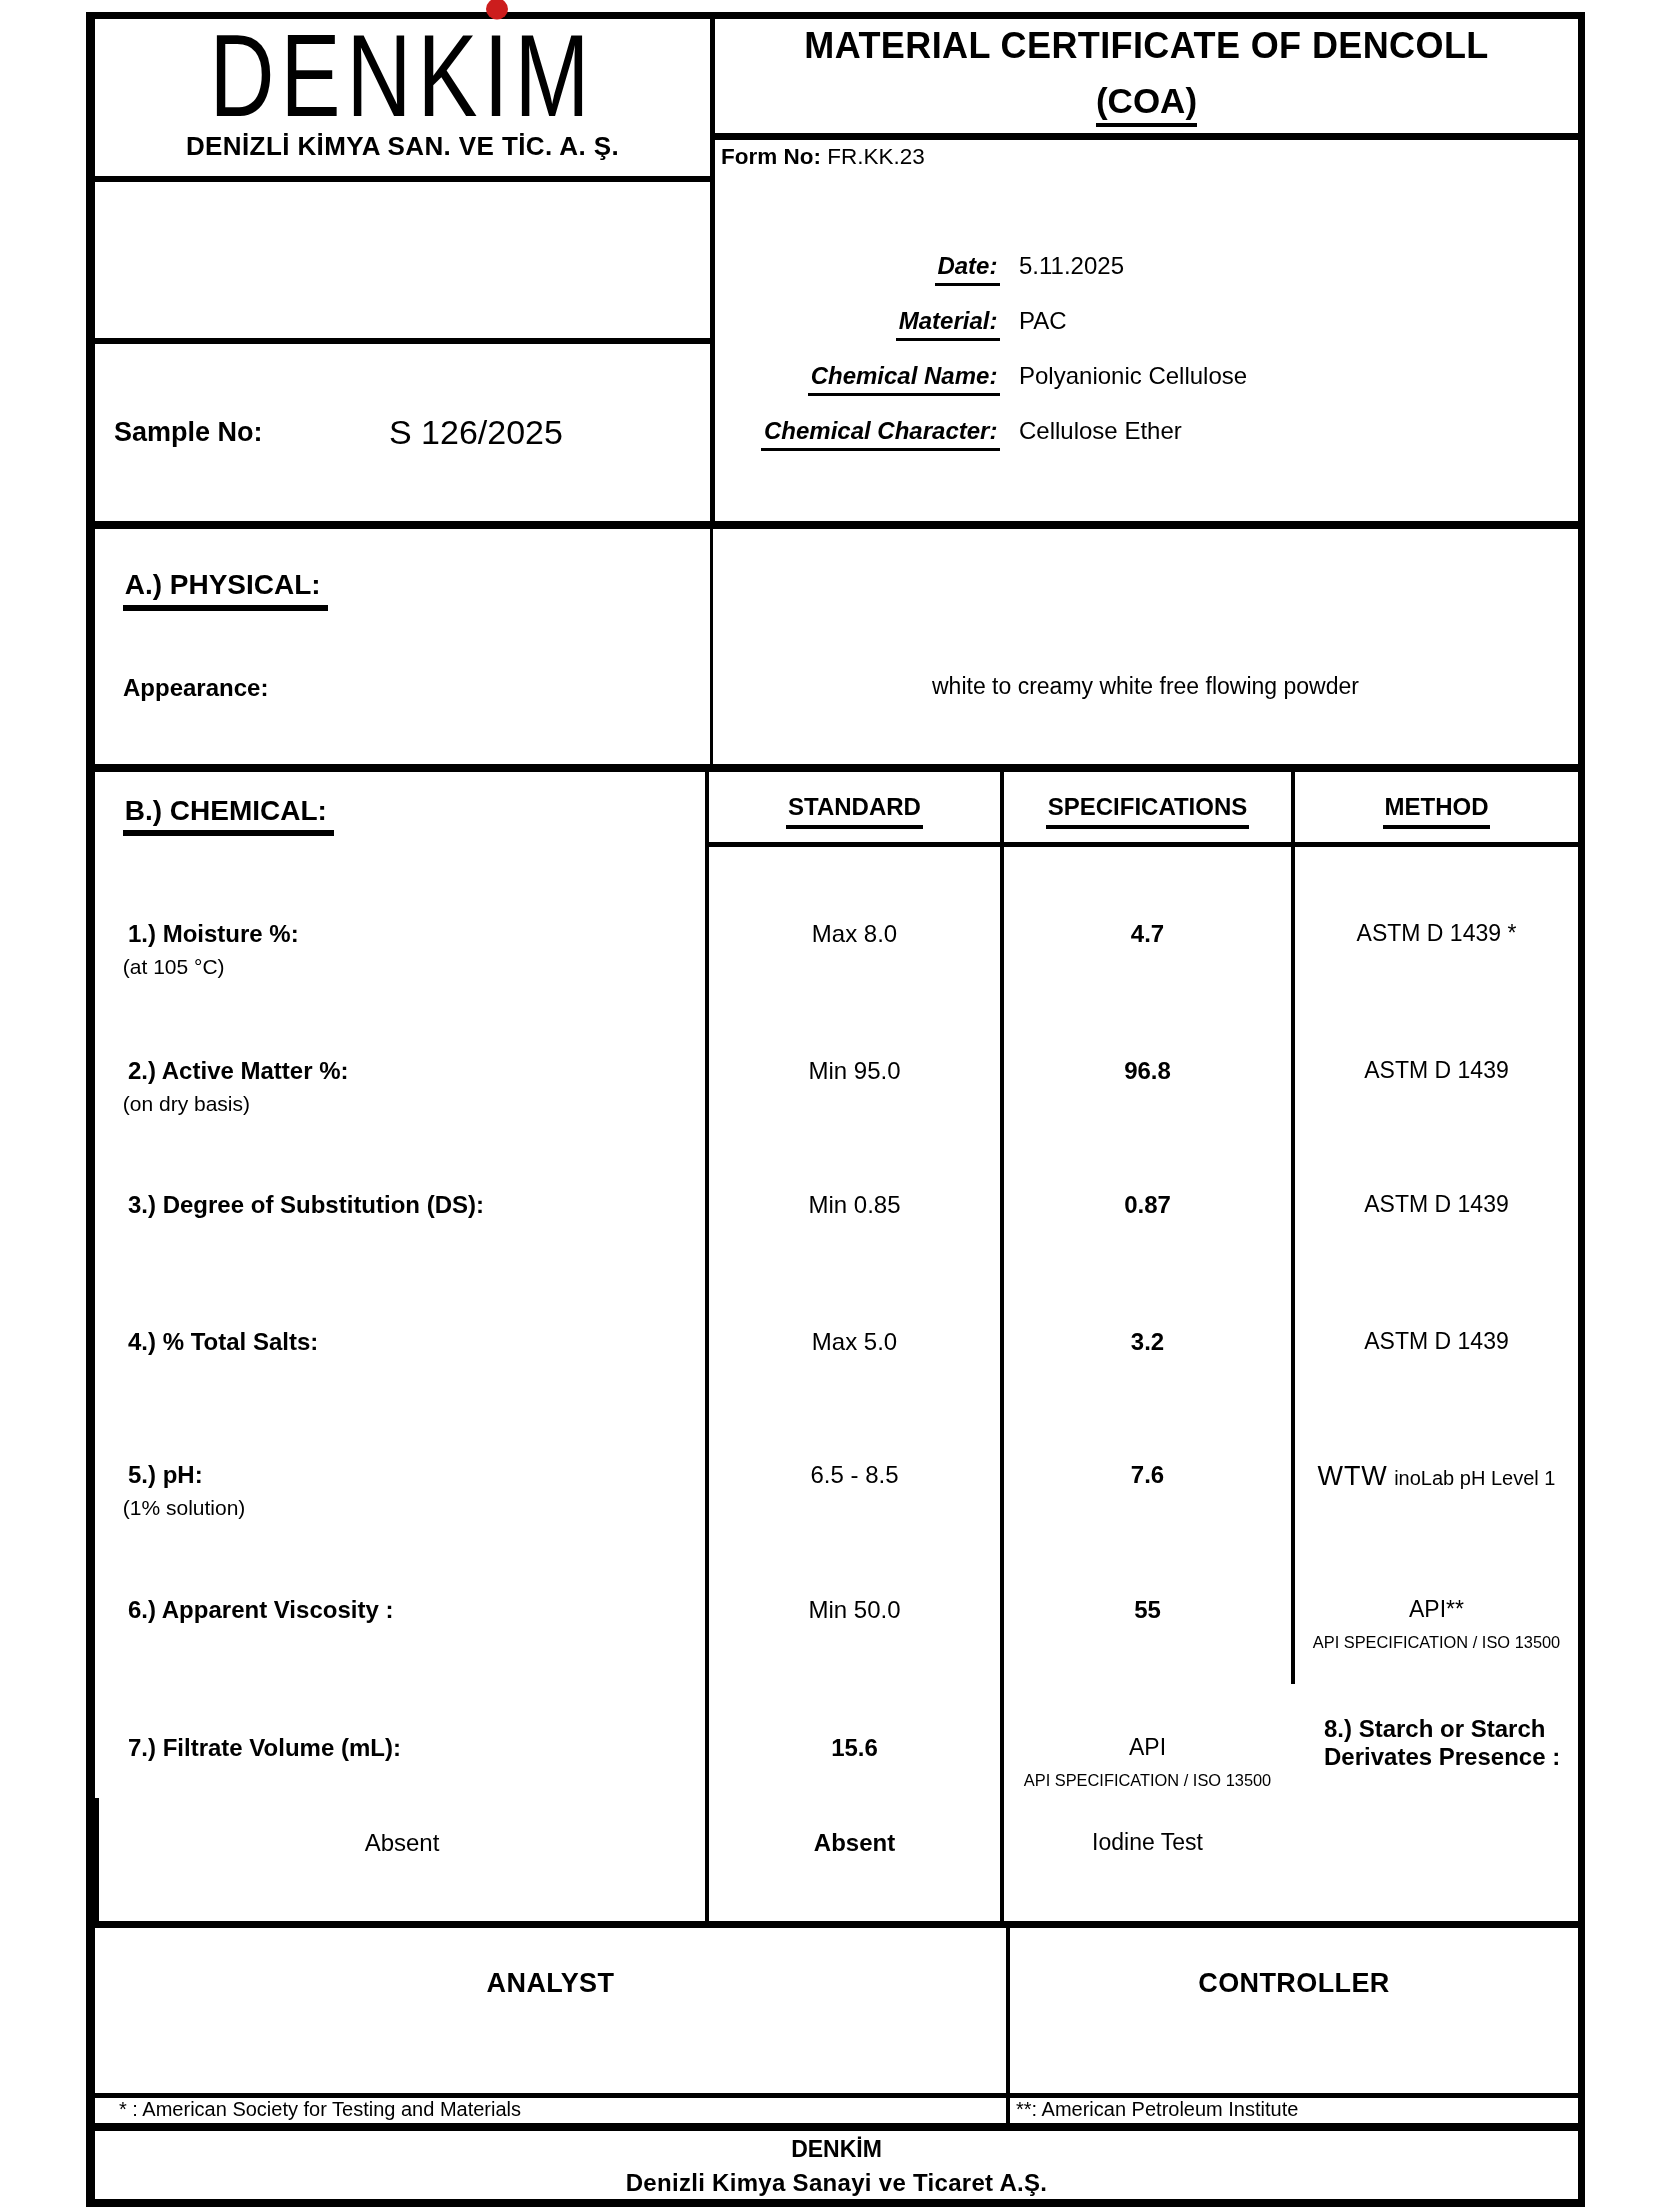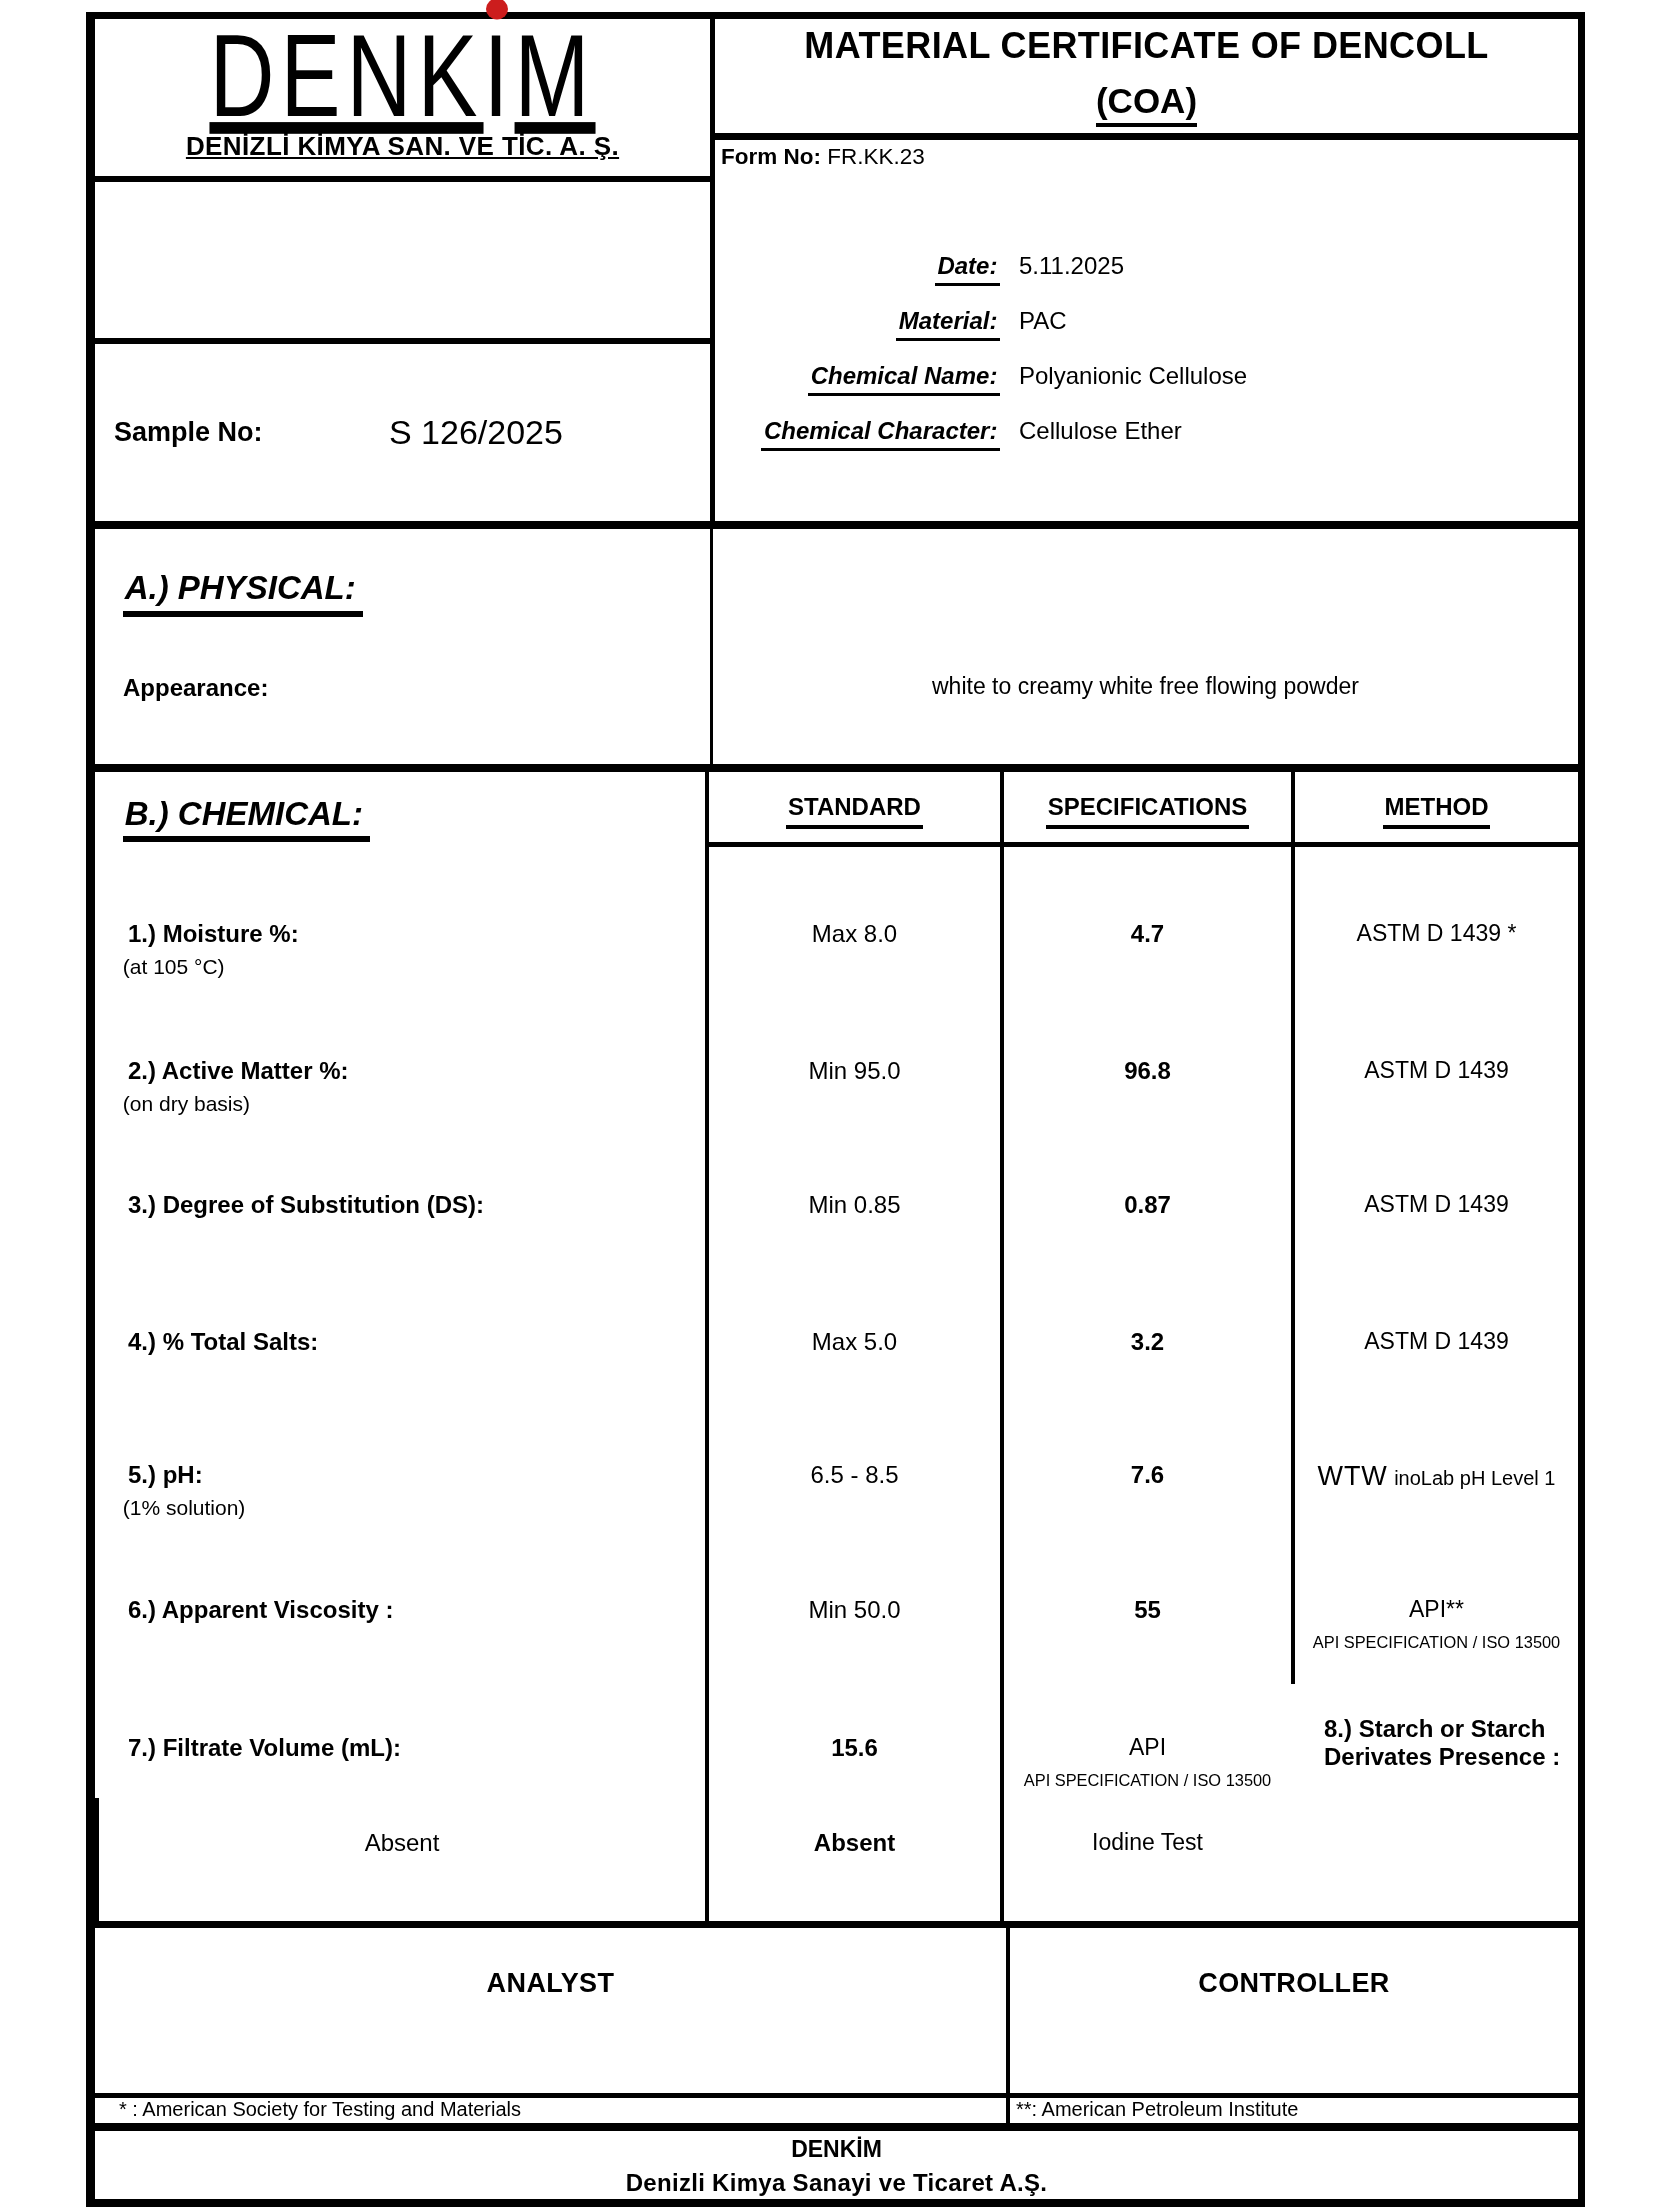--- a/index.html
+++ b/index.html
@@ -9,21 +9,21 @@
     -webkit-font-smoothing:antialiased;
   }
   .frame {
     position:absolute; left:86px; top:12px; width:1499px; height:2195px;
     box-sizing:border-box; background:#fff;
     border:7px solid #000; border-left-width:9.5px; border-bottom-width:8.6px;
   }
 
   
   .top-section { display:flex; height:502px; }
-  .top-left { width:615px; display:flex; flex-direction:column; box-sizing:border-box;text-decoration:underline; }
+  .top-left { width:615px; display:flex; flex-direction:column; box-sizing:border-box; }
   .top-right { flex:1; border-left:5.2px solid #000; box-sizing:border-box; display:flex; flex-direction:column; }
 
   .logo-box { height:163px; box-sizing:border-box; border-bottom:6px solid #000;
     display:flex; flex-direction:column; align-items:center; justify-content:center; }
   .logo-text {
     font-size:90px; font-weight:400; letter-spacing:6px; line-height:1;
     transform:scaleY(1.30); transform-origin:center 60%;
     white-space:nowrap;
   }
   .i-wrap { position:relative; display:inline-block; }
@@ -56,21 +56,21 @@
   .field .val { margin-left:19px; font-size:24px; }
   .field.f-commercial .val { font-weight:bold; font-size:26px; }
   .f-date { top:112px; } .f-material { top:167px; } .f-chemname { top:222px; }
   .f-chemchar { top:277px; } .f-commercial { top:326px; }
 
   
   .physical-section { height:251px; box-sizing:border-box;
     border-top:8.6px solid #000; border-bottom:8.6px solid #000; display:flex; }
   .phys-left { width:615px; position:relative; box-sizing:border-box; }
   .phys-right { flex:1; border-left:3.5px solid #000; position:relative; box-sizing:border-box; }
-  .section-heading { font-size:33px; font-weight:bold; font-style:italic;
+  .section-heading { font-size:28px; font-weight:bold; 
     display:inline-block; border-bottom:6px solid #000; padding:0 7px 3.5px 1.7px; }
   .phys-heading { position:absolute; top:40px; left:28px; }
   .appearance-label { position:absolute; top:145px; left:28px; font-size:24px; font-weight:bold; }
   .appearance-value { position:absolute; top:144px; left:0; right:0; text-align:center; font-size:23px; }
 
   
   .chem-table { height:1156px; box-sizing:border-box; border-bottom:7px solid #000;
     display:grid; grid-template-columns:610px 295px 291px 1fr;
     grid-template-rows:75px 160px 134px 137px 133px 135px 138px 114px 1fr; }
   .chem-table > div { box-sizing:border-box; }

